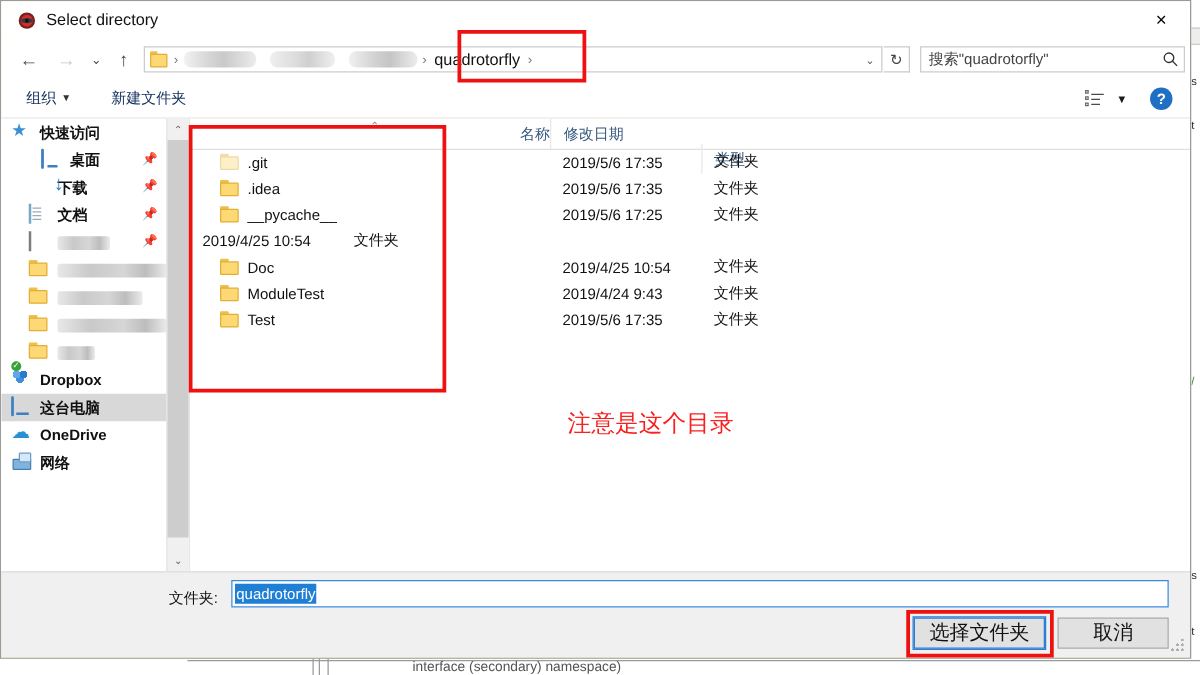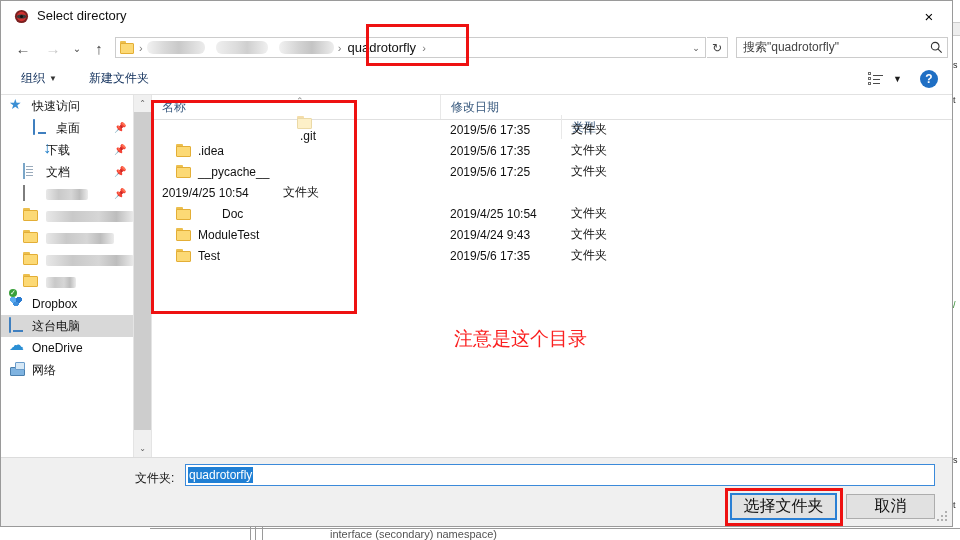--- a/index.html
+++ b/index.html
@@ -65,21 +65,21 @@
   .viewicon .col{display:flex;flex-direction:column;gap:2px;}
   .viewicon .dot{width:3px;height:3px;border:1px solid #6a6a6a;box-sizing:border-box;}
   .viewicon .ln{width:10px;height:1px;background:#4a4a4a;margin-top:1px;}
   .viewicon .ln.s{width:7px;}
   .viewcaret{position:absolute;right:50px;top:10px;font-size:9px;color:#1b1b1b;}
   .helpbtn{position:absolute;right:14px;top:6px;width:18px;height:18px;border-radius:50%;background:#1f6fc4;color:#fff;font-size:12px;font-weight:bold;display:flex;align-items:center;justify-content:center;}
 
   
   .bodyarea{position:absolute;left:0;top:94px;right:0;height:362px;background:#fff;display:flex;}
   .navpane{width:150px;position:relative;background:#fff;border-right:1px solid #e4e4e4;overflow:hidden;}
-  .navlist{position:absolute;left:0;top:0;width:133px;}
+  .navlist{position:absolute;left:0;top:0;width:133px;font-weight:bold;}
   .navitem{height:22px;display:flex;align-items:center;position:relative;font-size:12px;color:#111;padding-left:8px;box-sizing:border-box;}
   .navitem.selected{background:#d8d8d8;}
   .navitem .ico{width:18px;height:16px;margin-right:5px;position:relative;flex:0 0 18px;}
   .navitem .lbl{white-space:nowrap;}
   .pin{position:absolute;right:9px;top:5px;width:11px;height:11px;color:#9a9a9a;font-size:10px;line-height:11px;}
   .blurlbl{height:11px;border-radius:2px;}
 
   
   .ic-star{width:16px;height:15px;position:relative;}
   .ic-star:before{content:"★";position:absolute;left:0;top:-2px;font-size:14px;color:#3b8fd4;}
@@ -309,27 +309,27 @@
       <div class="navscroll">
         <div class="arrow">⌃</div>
         <div class="thumb" style="height:318px;"></div>
         <div class="arrow bottom">⌄</div>
       </div>
     </div>
 
     <div class="listpane">
       <div class="sortmark">⌃</div>
       <div class="colheader">
-          <div class="col" style="width: 288px;">名称</div>
+          <div class="col" style="width: 288px; text-align: right;">名称</div>
           <div class="col" style="width: 121px;">修改日期</div>
           <div class="col" style="width: 120px; margin-top: 40px;">类型</div>
         </div>
       <div class="rows">
           <div class="row">
-            <div class="c-name" style="width: 288px; flex-direction: column;">
+            <div class="c-name" style="width: 288px;">
               <span class="ic-folder dim">
                 <i class="tab"></i>
                 <i class="body"></i>
               </span>
               <span>.git</span>
             </div>
             <div class="cell" style="width: 121px;">2019/5/6 17:35</div>
             <div class="cell" style="width: 120px;">文件夹</div>
             <div class="cell" style="width: 92px;"></div>
           </div>
@@ -356,21 +356,21 @@
             <div class="cell" style="width: 121px;">2019/5/6 17:25</div>
             <div class="cell" style="width: 120px;">文件夹</div>
             <div class="cell" style="width: 92px;"></div>
           </div>
           <div class="row">
             <div class="cell" style="width: 121px;">2019/4/25 10:54</div>
             <div class="cell" style="width: 120px;">文件夹</div>
             <div class="cell" style="width: 92px;"></div>
           </div>
           <div class="row">
-            <div class="c-name" style="width: 288px; gap: 24px;">
+            <div class="c-name" style="width: 288px;">
               <span class="ic-folder">
                 <i class="tab"></i>
                 <i class="body"></i>
               </span>
               <span>Doc</span>
             </div>
             <div class="cell" style="width: 121px;">2019/4/25 10:54</div>
             <div class="cell" style="width: 120px;">文件夹</div>
             <div class="cell" style="width: 92px;"></div>
           </div>

